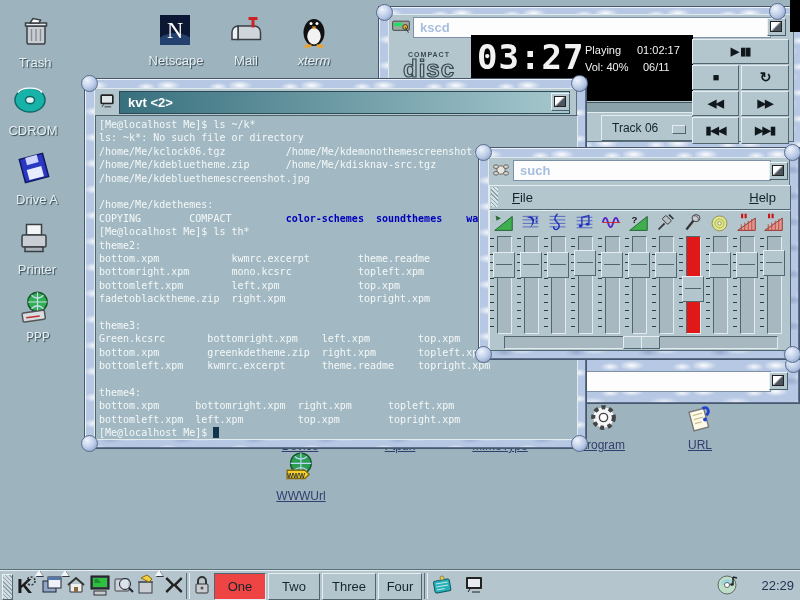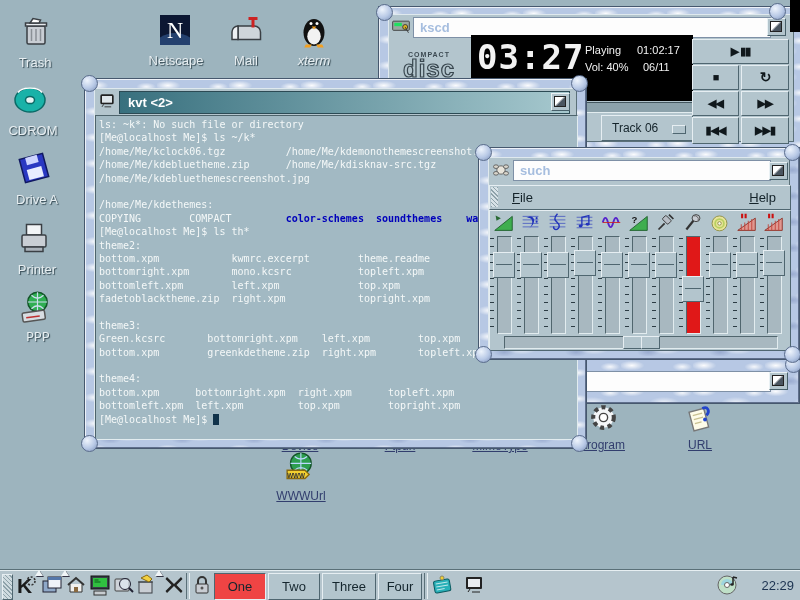--- a/index.html
+++ b/index.html
@@ -286,38 +286,39 @@
   <div class="ticon" style="left:12px;top:12px;" id="ic-kvt">
       <svg viewBox="0 0 24 24" width="20" height="20">
         <rect x="4" y="4" width="16" height="12" rx="2" fill="#222"></rect>
         <rect x="6" y="6" width="12" height="8" fill="#dfe6ea"></rect>
         <path d="M9 19h8M8 16l-2 3" stroke="#222" fill="none"></path>
       </svg>
     </div>
   <div class="tbar-active" style="left:34px;top:12px;width:441px;height:21px;">kvt &lt;2&gt;</div>
   <div class="maxbtn" style="left:466px;top:14px;"></div>
   <div class="term" style="left:10px;top:36px;width:478px;height:321px;" id="terminal">
+      <div class="tline"><span class="twhite">[Me@localhost Me]$ ls ~/k*</span></div>
       <div class="tline"><span class="twhite">ls: ~k*: No such file or directory</span></div>
-      <div class="tline"><span class="twhite">[Me@localhost Me]$ ls ~/k*</span></div>
       <div class="tline"><span class="twhite">/home/Me/kclock06.tgz          /home/Me/kdemonothemescreenshot.jpg</span></div>
       <div class="tline"><span class="twhite">/home/Me/kdebluetheme.zip      /home/Me/kdisknav-src.tgz</span></div>
       <div class="tline"><span class="twhite">/home/Me/kdebluethemescreenshot.jpg</span></div>
       <div class="tline"> </div>
       <div class="tline"><span class="twhite">/home/Me/kdethemes:</span></div>
       <div class="tline"><span class="twhite">COPYING        COMPACT         </span><span class="tblue">color-schemes  soundthemes    wallpapers</span></div>
       <div class="tline"><span class="twhite">[Me@localhost Me]$ ls th*</span></div>
       <div class="tline"><span class="twhite">theme2:</span></div>
       <div class="tline"><span class="twhite">bottom.xpm            kwmrc.excerpt        theme.readme</span></div>
       <div class="tline"><span class="twhite">bottomright.xpm       mono.kcsrc           topleft.xpm</span></div>
       <div class="tline"><span class="twhite">bottomleft.xpm        left.xpm             top.xpm</span></div>
       <div class="tline"><span class="twhite">fadetoblacktheme.zip  right.xpm            topright.xpm</span></div>
       <div class="tline"> </div>
       <div class="tline"><span class="twhite">theme3:</span></div>
       <div class="tline"><span class="twhite">Green.kcsrc       bottomright.xpm    left.xpm        top.xpm</span></div>
       <div class="tline"><span class="twhite">bottom.xpm        greenkdetheme.zip  right.xpm       topleft.xpm</span></div>
+      <div class="tline"><span class="twhite">bottomleft.xpm    kwmrc.excerpt      theme.readme    topright.xpm</span></div>
       <div class="tline"> </div>
       <div class="tline"><span class="twhite">theme4:</span></div>
       <div class="tline"><span class="twhite">bottom.xpm      bottomright.xpm  right.xpm      topleft.xpm</span></div>
       <div class="tline"><span class="twhite">bottomleft.xpm  left.xpm         top.xpm        topright.xpm</span></div>
       <div class="tline"><span class="twhite">[Me@localhost Me]$ </span><span class="tcursor"></span></div>
     </div>
 </div>
 
 <div class="win" id="win-kmix" style="left:478px;top:147px;width:320px;height:211px;z-index:4;">
   <div class="winbody" style="left:9px;top:9px;width:302px;height:193px;"></div>

